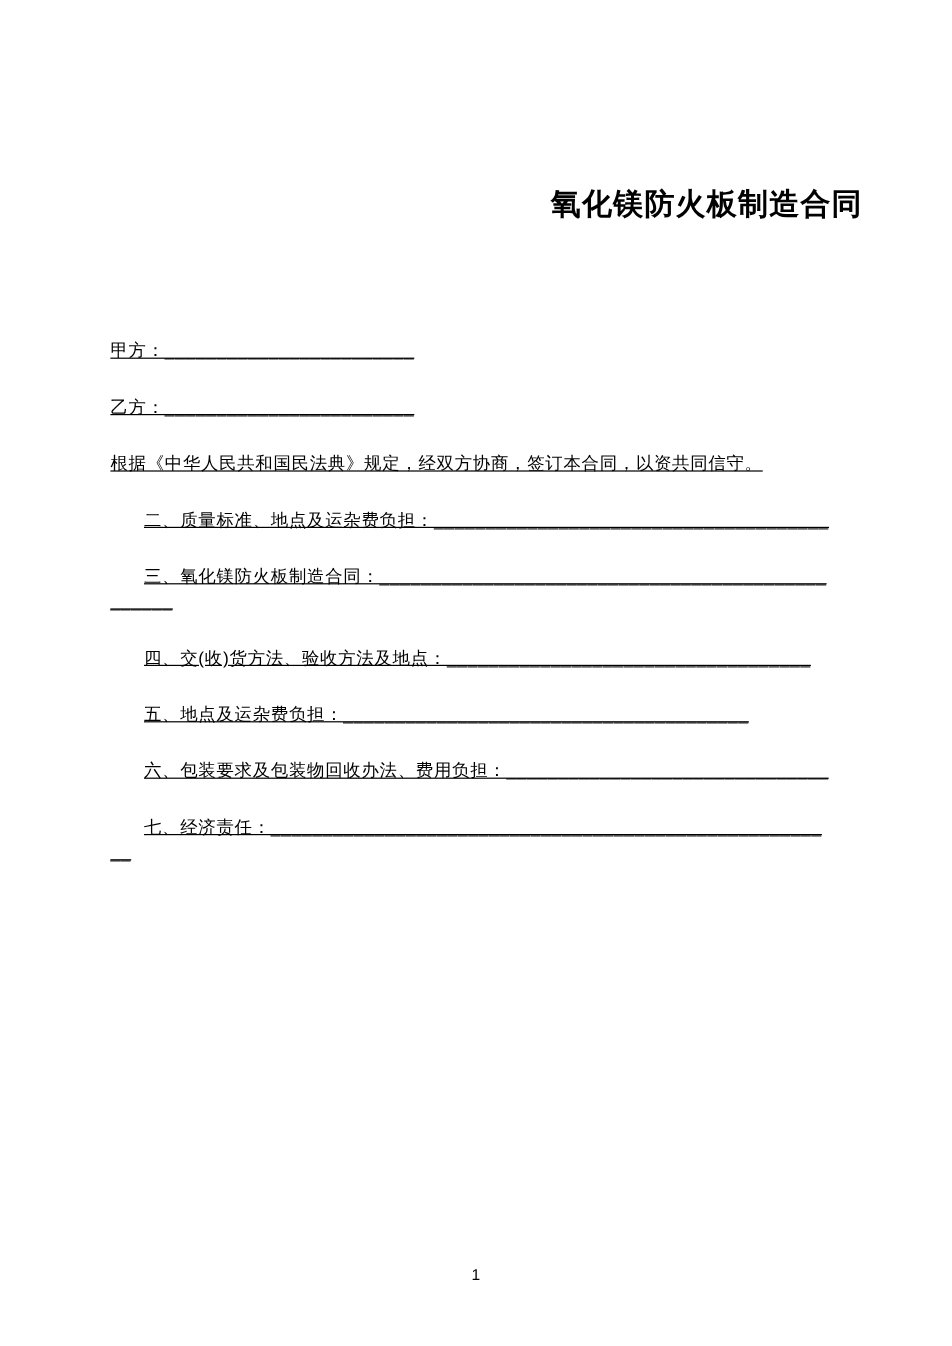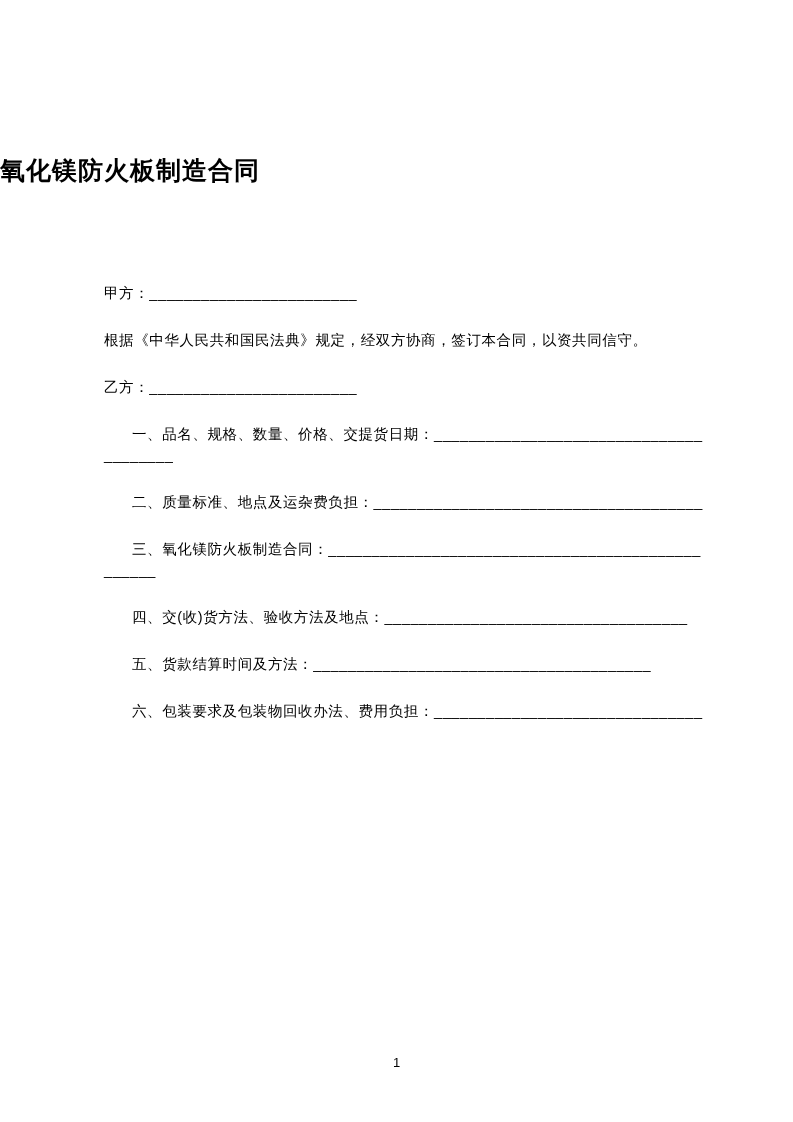--- a/index.html
+++ b/index.html
@@ -21,31 +21,33 @@
     width: 793px;
     height: 1122px;
     box-sizing: border-box;
     padding: 0;
   }
   .doc-title {
     position: absolute;
     top: 136px;
     left: 0;
     width: 675px;
-    text-align: left;
+    text-align: right;
     font-size: 25px;
     font-weight: bold;
     letter-spacing: 1px;
     line-height: 34px;
+    padding-left: 44px;
   }
   .body-block {
     position: absolute;
     top: 283px;
-    left: 104px;
+    left: 92px;
     width: 600px;
+    text-decoration: underline;
   }
   .para {
     font-size: 14.5px;
     line-height: 21px;
     margin: 0 0 26px 0;
     word-break: break-all;
     letter-spacing: 0.6px;
   }
   .para.indent {
     text-indent: 28px;
@@ -63,35 +65,35 @@
 <body>
 
 <div class="page">
 
   <h1 class="doc-title">氧化镁防火板制造合同</h1>
 
   <div class="body-block">
 
     <p class="para">甲方：________________________</p>
 
+    <p class="para">乙方：________________________</p>
+
     <p class="para">根据《中华人民共和国民法典》规定，经双方协商，签订本合同，以资共同信守。</p>
 
-    <p class="para">乙方：________________________</p>
-
-    <p class="para indent">一、品名、规格、数量、价格、交提货日期：_______________________________________</p>
 
     <p class="para indent">二、质量标准、地点及运杂费负担：______________________________________</p>
 
     <p class="para indent">三、氧化镁防火板制造合同：_________________________________________________</p>
 
     <p class="para indent">四、交(收)货方法、验收方法及地点：___________________________________</p>
 
-    <p class="para indent">五、货款结算时间及方法：_______________________________________</p>
+    <p class="para indent">五、地点及运杂费负担：_______________________________________</p>
 
     <p class="para indent">六、包装要求及包装物回收办法、费用负担：_______________________________</p>
 
+    <p class="para indent">七、经济责任：_______________________________________________________</p>
 
 
   </div>
 
   <div class="page-number">1</div>
 
 </div>
 
 </body></html>

